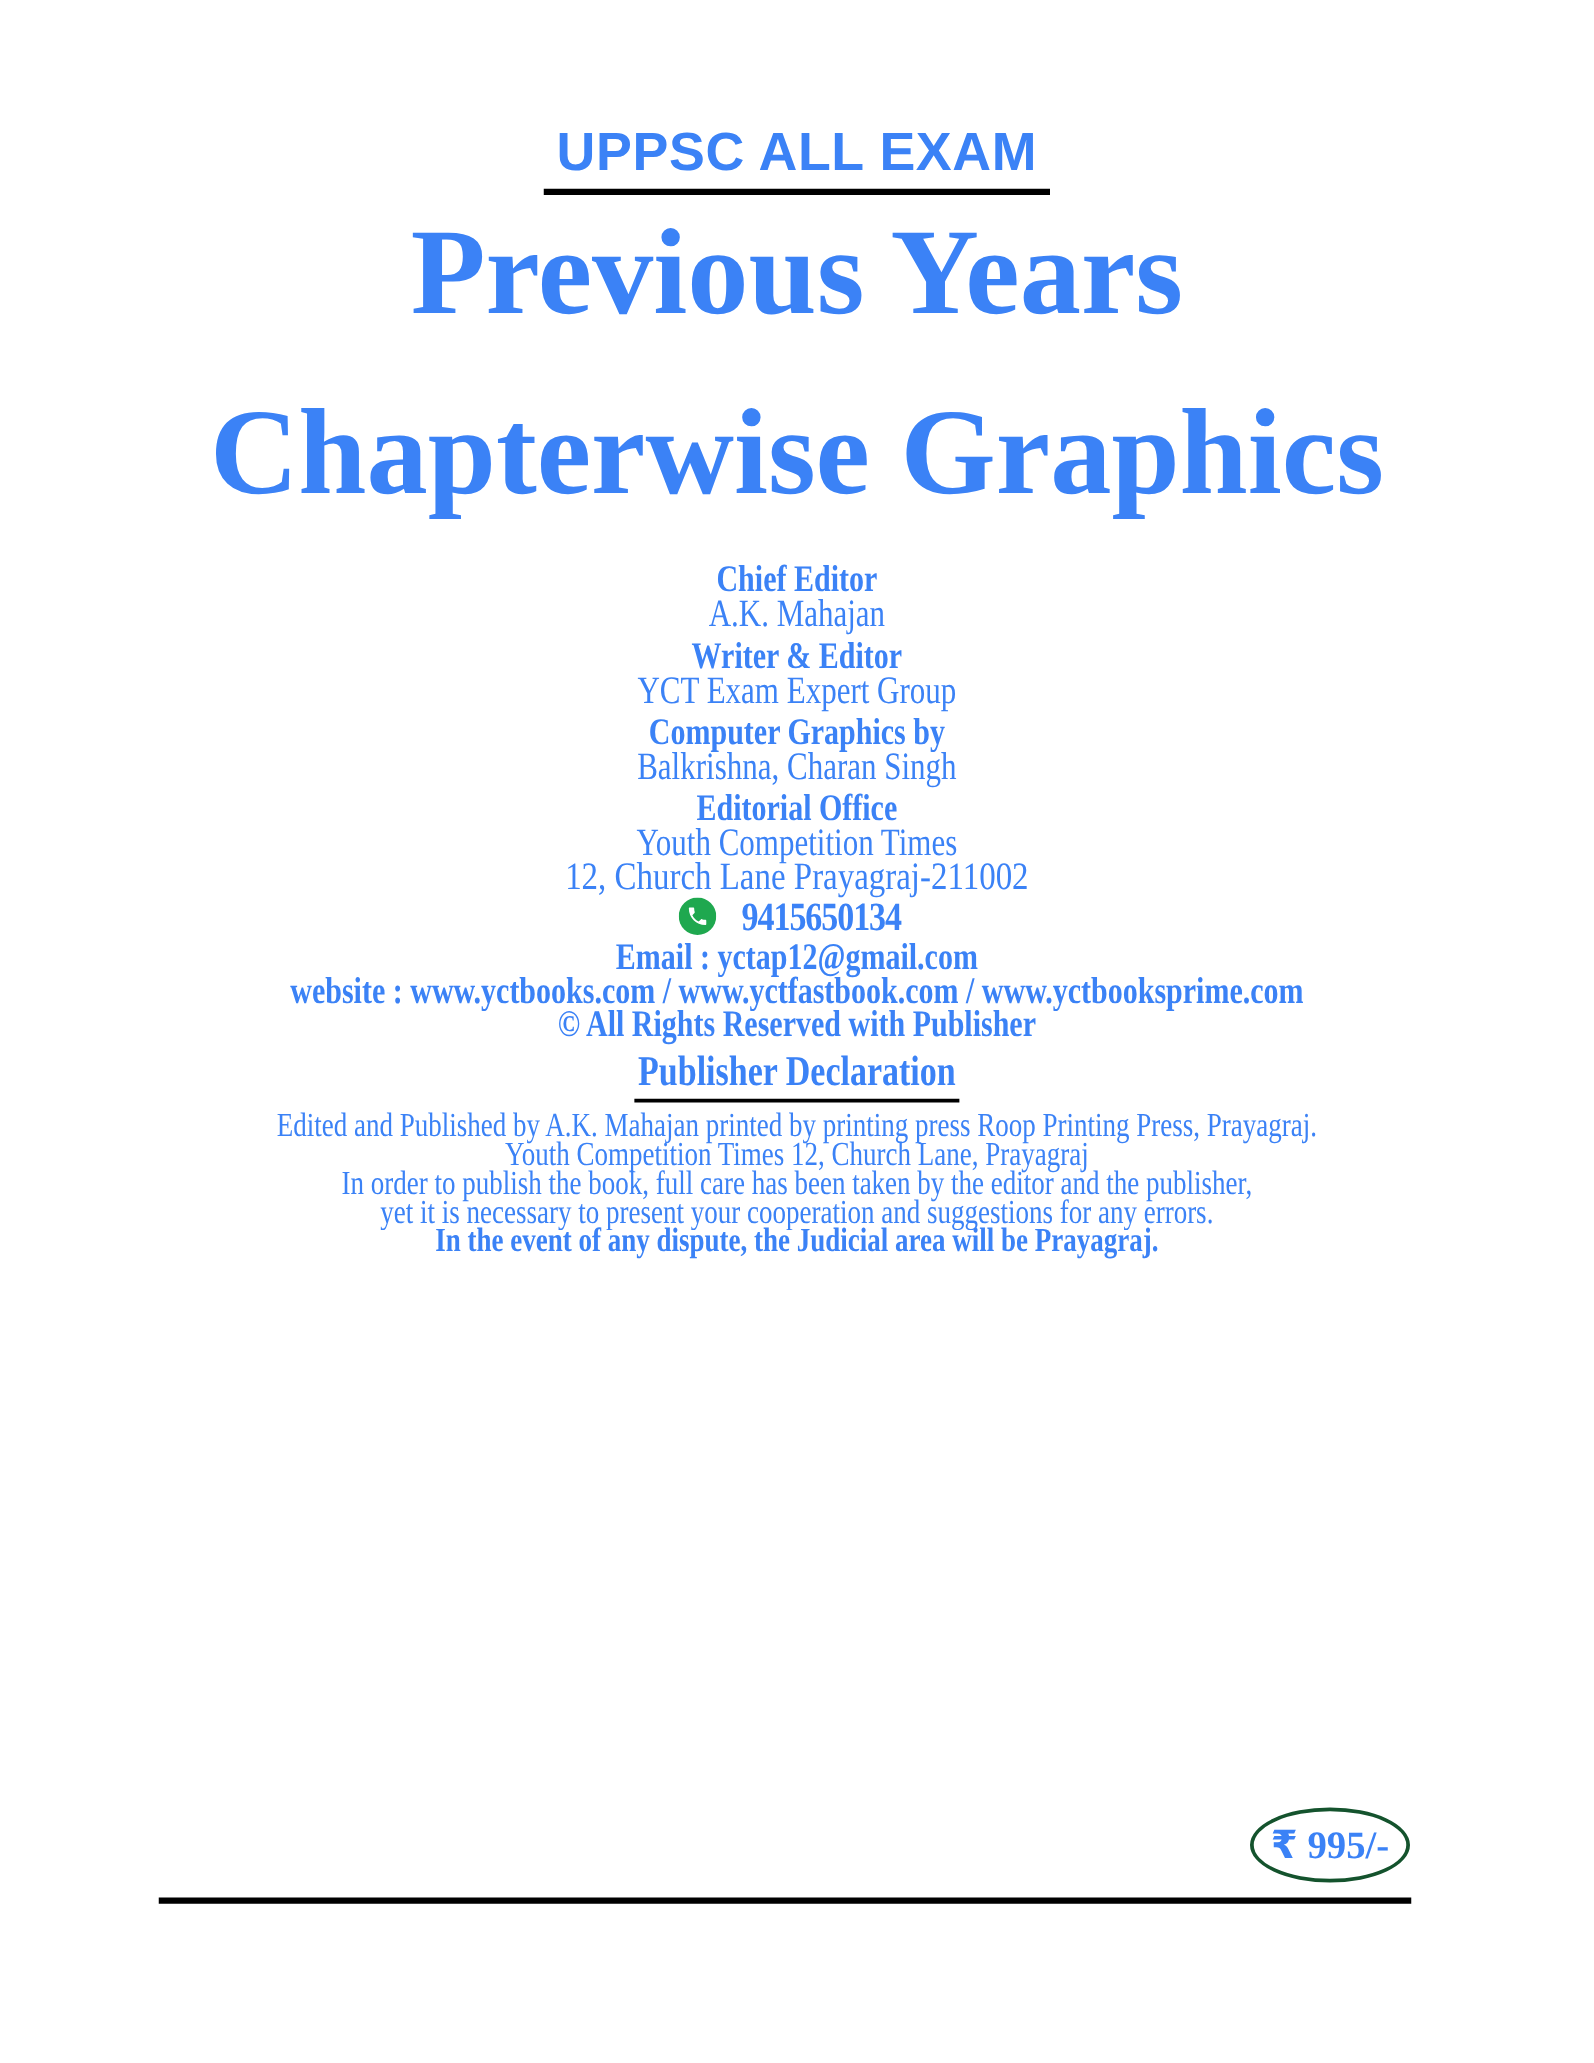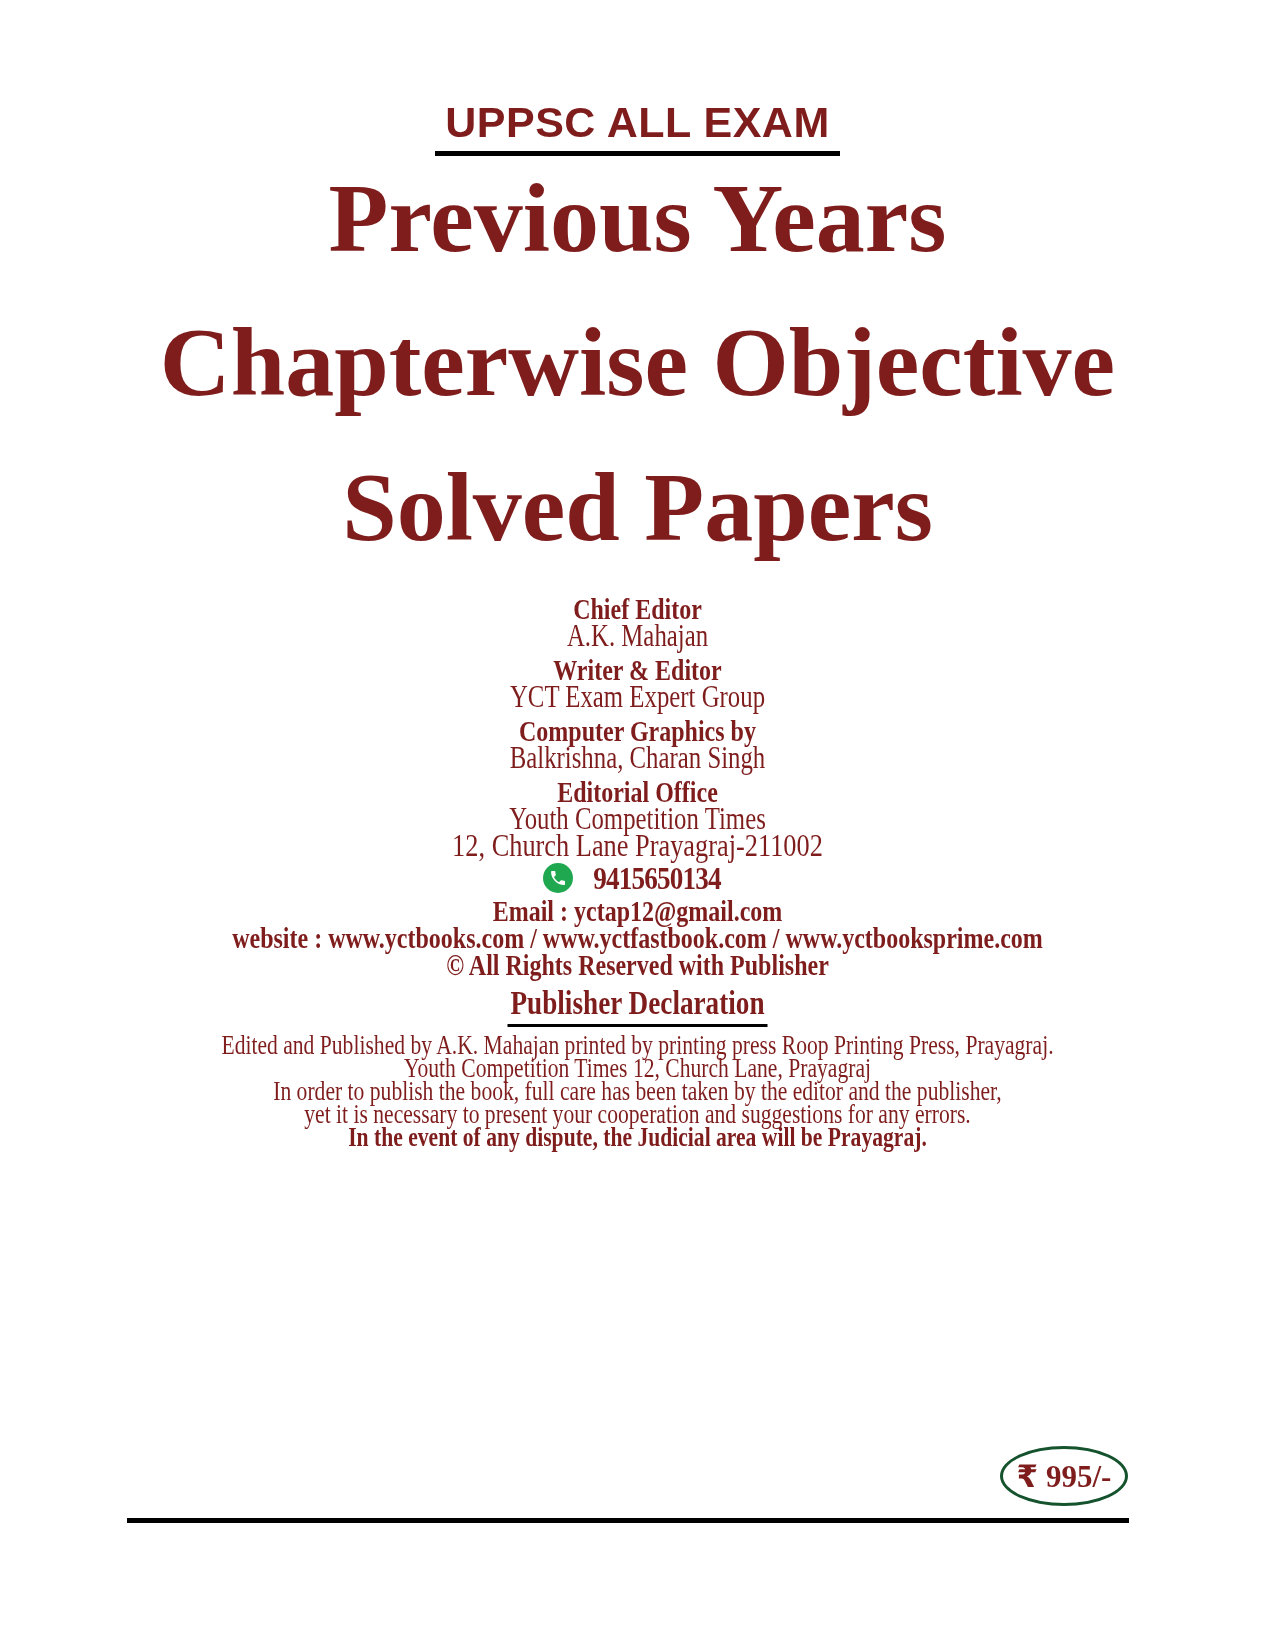--- a/index.html
+++ b/index.html
@@ -1,21 +1,21 @@
 <!DOCTYPE html>
 <html><head>
 <meta charset="utf-8">
 <style>
   html,body{margin:0;padding:0;background:#ffffff;}
   .page{
     position:relative;
     width:1275px;height:1650px;
     margin:0 auto;
     background:#ffffff;
-    color:#7f1d1d;
+    color:#3b82f6;
     text-align:center;
     font-family:"Liberation Serif",serif;
     overflow:hidden;
   }
   
   .exam-header{padding-top:98px;}
   .exam-title{
     display:inline-block;
     font-family:"Liberation Sans",sans-serif;
     font-weight:700;font-size:43px;line-height:1.12;
@@ -84,22 +84,21 @@
 <div class="page">
 
   <div class="exam-header">
     <span class="exam-title">UPPSC ALL EXAM</span>
   </div>
 
 
   <div class="subtitle-a">Previous Years</div>
 
   <div class="subtitle-b">
-    <div>Chapterwise Objective</div>
-    <div>Solved Papers</div>
+    <div>Chapterwise Graphics</div>
   </div>
 
   <div class="credits">
     <div class="credit">
       <div class="credit-heading cond">Chief Editor</div>
       <div class="credit-value cond">A.K. Mahajan</div>
     </div>
     <div class="credit">
       <div class="credit-heading cond">Writer &amp; Editor</div>
       <div class="credit-value cond">YCT Exam Expert Group</div>

